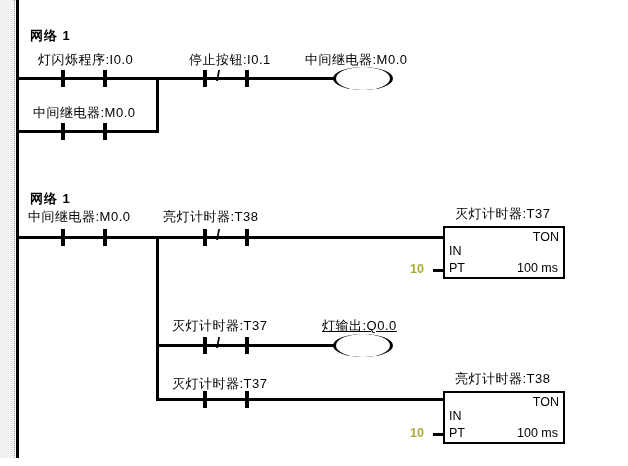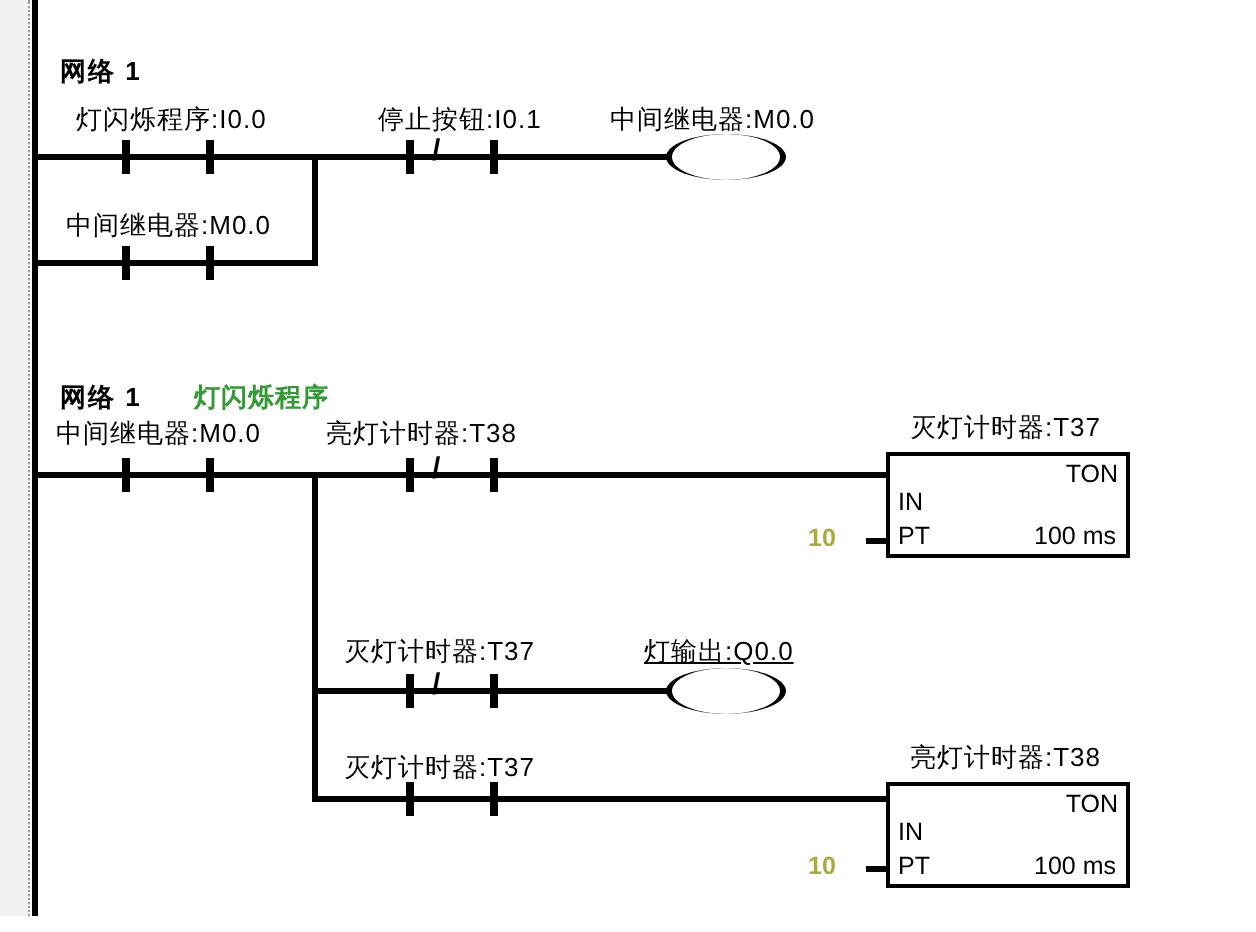--- a/index.html
+++ b/index.html
@@ -27,21 +27,21 @@
   .net-title{position:absolute;font-size:13px;font-weight:bold;color:#000;white-space:nowrap;letter-spacing:1px;}
   .net-comment{position:absolute;font-size:13px;font-weight:bold;color:#339933;white-space:nowrap;letter-spacing:.5px;}
   
   .tbox{position:absolute;width:122px;height:53px;border:2px solid #000;
     box-sizing:border-box;background:#fff;}
   .tbox span{position:absolute;font-size:12.5px;color:#000;white-space:nowrap;}
   .tin{left:4px;top:16px;}
   .tfn{right:4px;top:2px;text-align:center;}
   .tpt{left:4px;bottom:2px;}
   .tms{right:5px;bottom:2px;}
-  .preset{position:absolute;width:26px;text-align:left;font-size:12.5px;color:#aaaa3c;font-weight:bold;white-space:nowrap;}
+  .preset{position:absolute;width:26px;text-align:center;font-size:12.5px;color:#aaaa3c;font-weight:bold;white-space:nowrap;}
   .pin{position:absolute;height:3px;width:10px;background:#000;}
 </style>
 </head>
 <body>
 
 <div id="canvas">
 
   <div class="margin-strip"></div>
   <div class="rail"></div>
 
@@ -63,21 +63,20 @@
   <div class="slash" style="left:216px;top:68px;">/</div>
 
   <div class="lbl" style="left:305px;top:52px;">中间继电器:M0.0</div>
   <div class="coil" style="left:333px;top:67px;"></div>
 
   <div class="lbl" style="left:33px;top:105px;">中间继电器:M0.0</div>
   <div class="bar" style="left:61px;top:123px;"></div>
   <div class="bar" style="left:103px;top:123px;"></div>
 
   <div class="net-title" style="left:30px;top:190px;">网络 1</div>
-  <div class="net-comment" style="left:97px;top:190px;">灯闪烁程序</div>
 
   <div class="wh" style="left:19px;top:236px;width:424px;"></div>
 
   <div class="wv" style="left:156px;top:236px;height:165px;"></div>
 
   <div class="wh" style="left:157px;top:344px;width:178px;"></div>
 
   <div class="wh" style="left:157px;top:398px;width:286px;"></div>
 
   <div class="lbl" style="left:28px;top:209px;">中间继电器:M0.0</div>

